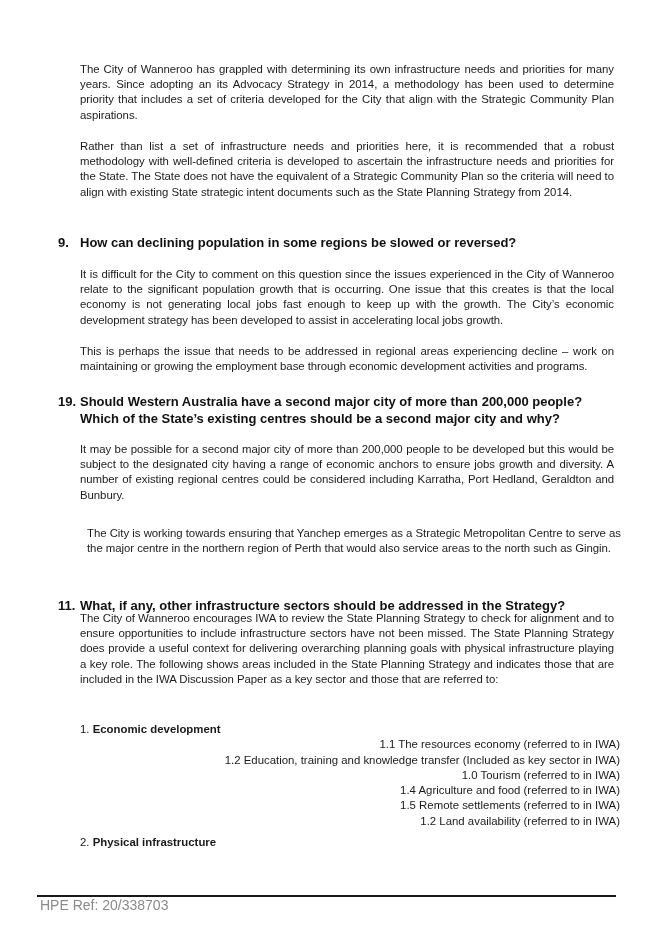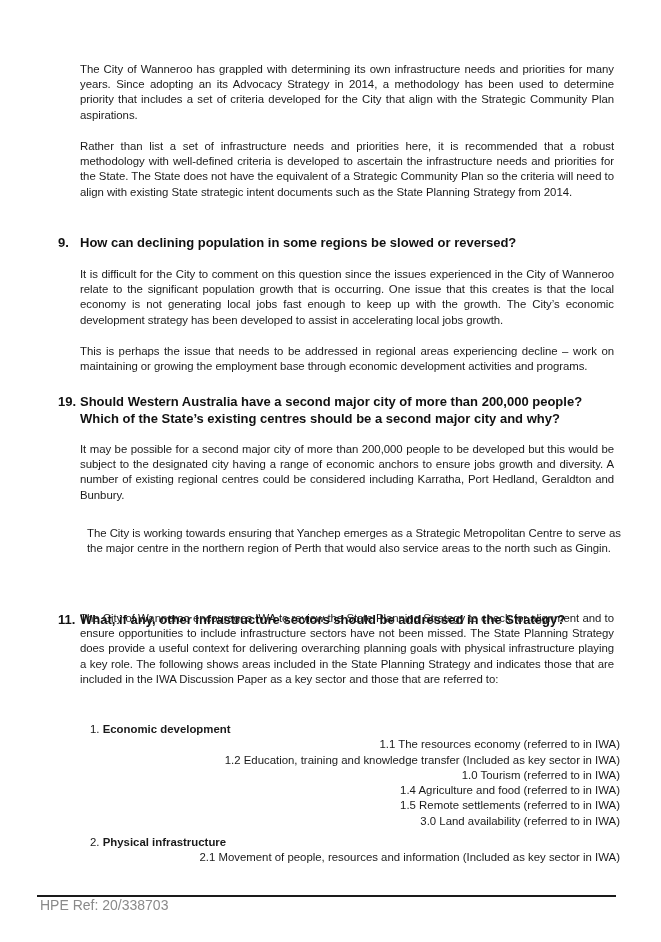--- a/index.html
+++ b/index.html
@@ -54,21 +54,20 @@
   }
   .list {
     position: absolute;
     left: 80px;
     width: 540px;
     font-size: 11.4px;
     line-height: 15.3px;
   }
   .list .group-title {
     font-weight: normal;
-    margin-left: 10px;
   }
   .list .group-title b {
     font-weight: bold;
   }
   .list .item {
     white-space: nowrap;
     text-align: right;
   }
   .footer-rule {
     position: absolute;
@@ -102,43 +101,42 @@
   <p class="body-block" style="top:267px; margin:0;">It is difficult for the City to comment on this question since the issues experienced in the City of Wanneroo relate to the significant population growth that is occurring. One issue that this creates is that the local economy is not generating local jobs fast enough to keep up with the growth. The City’s economic development strategy has been developed to assist in accelerating local jobs growth.</p>
   <p class="body-block" style="top:344px; margin:0;">This is perhaps the issue that needs to be addressed in regional areas experiencing decline – work on maintaining or growing the employment base through economic development activities and programs.</p>
 
   <div class="heading" style="top:394px;">
     <span class="num wide">19.</span>
     <span class="text">Should Western Australia have a second major city of more than 200,000 people? Which of the State’s existing centres should be a second major city and why?</span>
   </div>
   <p class="body-block" style="top:442px; margin:0;">It may be possible for a second major city of more than 200,000 people to be developed but this would be subject to the designated city having a range of economic anchors to ensure jobs growth and diversity. A number of existing regional centres could be considered including Karratha, Port Hedland, Geraldton and Bunbury.</p>
   <p class="body-block" style="top:519px; margin:7px;">The City is working towards ensuring that Yanchep emerges as a Strategic Metropolitan Centre to serve as the major centre in the northern region of Perth that would also service areas to the north such as Gingin.</p>
 
-  <div class="heading" style="top:612px;">
+  <div class="heading" style="top:598px;">
     <span class="num wide">11.</span>
     <span class="text">What, if any, other infrastructure sectors should be addressed in the Strategy?</span>
   </div>
   <p class="body-block" style="top:611px; margin:0;">The City of Wanneroo encourages IWA to review the State Planning Strategy to check for alignment and to ensure opportunities to include infrastructure sectors have not been missed. The State Planning Strategy does provide a useful context for delivering overarching planning goals with physical infrastructure playing a key role. The following shows areas included in the State Planning Strategy and indicates those that are included in the IWA Discussion Paper as a key sector and those that are referred to:</p>
 
   <div class="list" style="top:722px;">
     <div class="group-title">
       <span>1.</span>
       <b>Economic development</b>
     </div>
     <div class="item">1.1 The resources economy (referred to in IWA)</div>
     <div class="item">1.2 Education, training and knowledge transfer (Included as key sector in IWA)</div>
     <div class="item">1.0 Tourism (referred to in IWA)</div>
     <div class="item">1.4 Agriculture and food (referred to in IWA)</div>
     <div class="item">1.5 Remote settlements (referred to in IWA)</div>
-    <div class="item">3.0 Land availability (referred to in IWA)</div>
+    <div class="item">1.2 Land availability (referred to in IWA)</div>
   </div>
 
   <div class="list" style="top:835px;">
     <div class="group-title">
       <span>2.</span>
       <b>Physical infrastructure</b>
     </div>
-    <div class="item">2.1 Movement of people, resources and information (Included as key sector in IWA)</div>
   </div>
 
   <div class="footer-rule"></div>
   <div class="footer-ref">HPE Ref: 20/338703</div>
 
 </div>
 
 </body></html>

